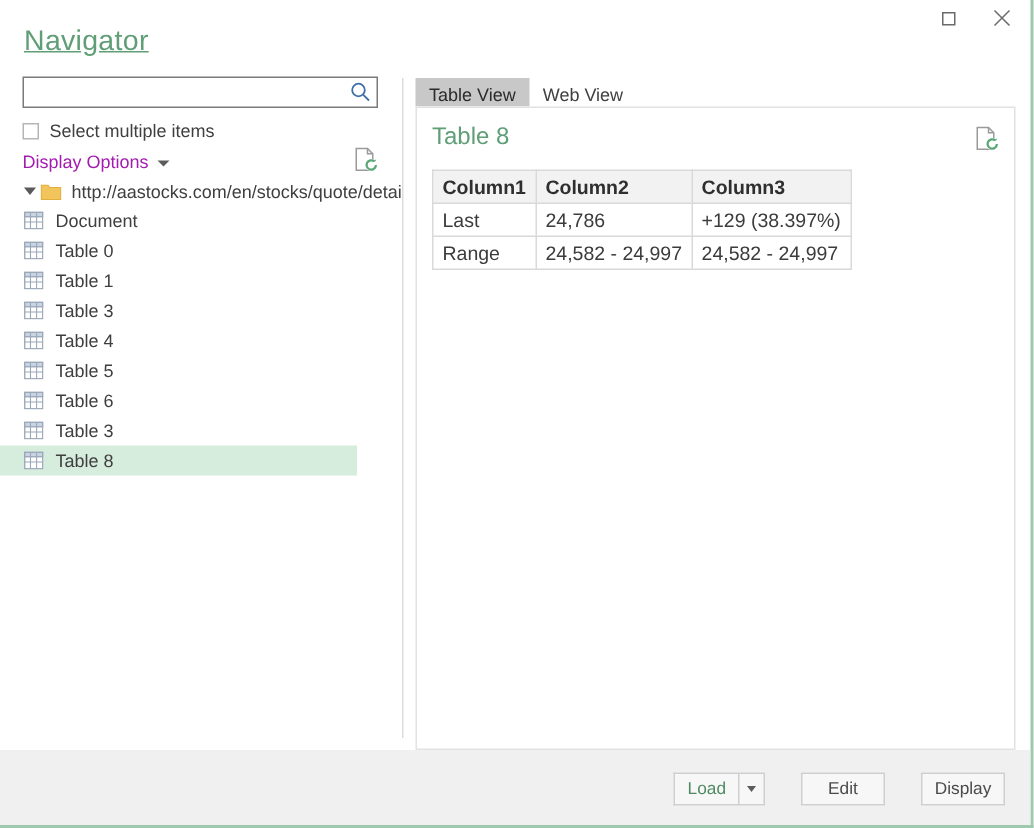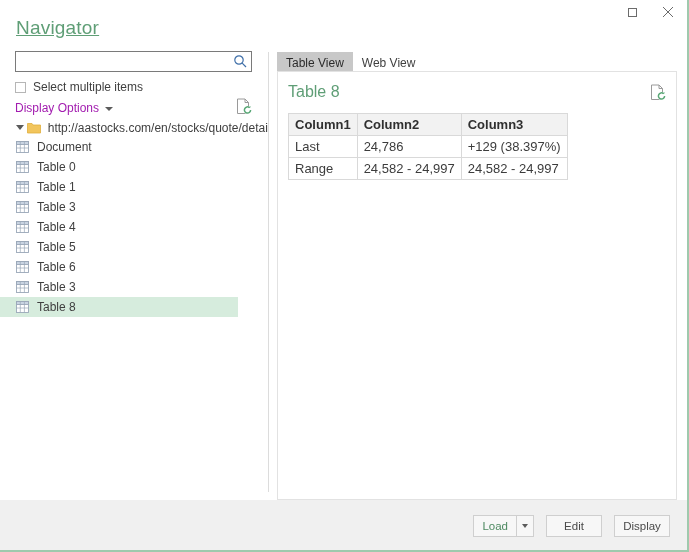--- a/index.html
+++ b/index.html
@@ -316,21 +316,21 @@
     width: 687px;
     height: 50px;
     background: #f0f0f0;
   }
   .footer-buttons {
     position: absolute;
     right: 17px;
     top: 15px;
     display: flex;
     align-items: stretch;
-    gap: 12px;
+    gap: 24px;
   }
   .btn {
     box-sizing: border-box;
     height: 22px;
     min-width: 56px;
     border: 1px solid #cfcfcf;
     background: #f7f7f7;
     font-family: "Liberation Sans", sans-serif;
     font-size: 11.5px;
     color: #4a4a4a;

